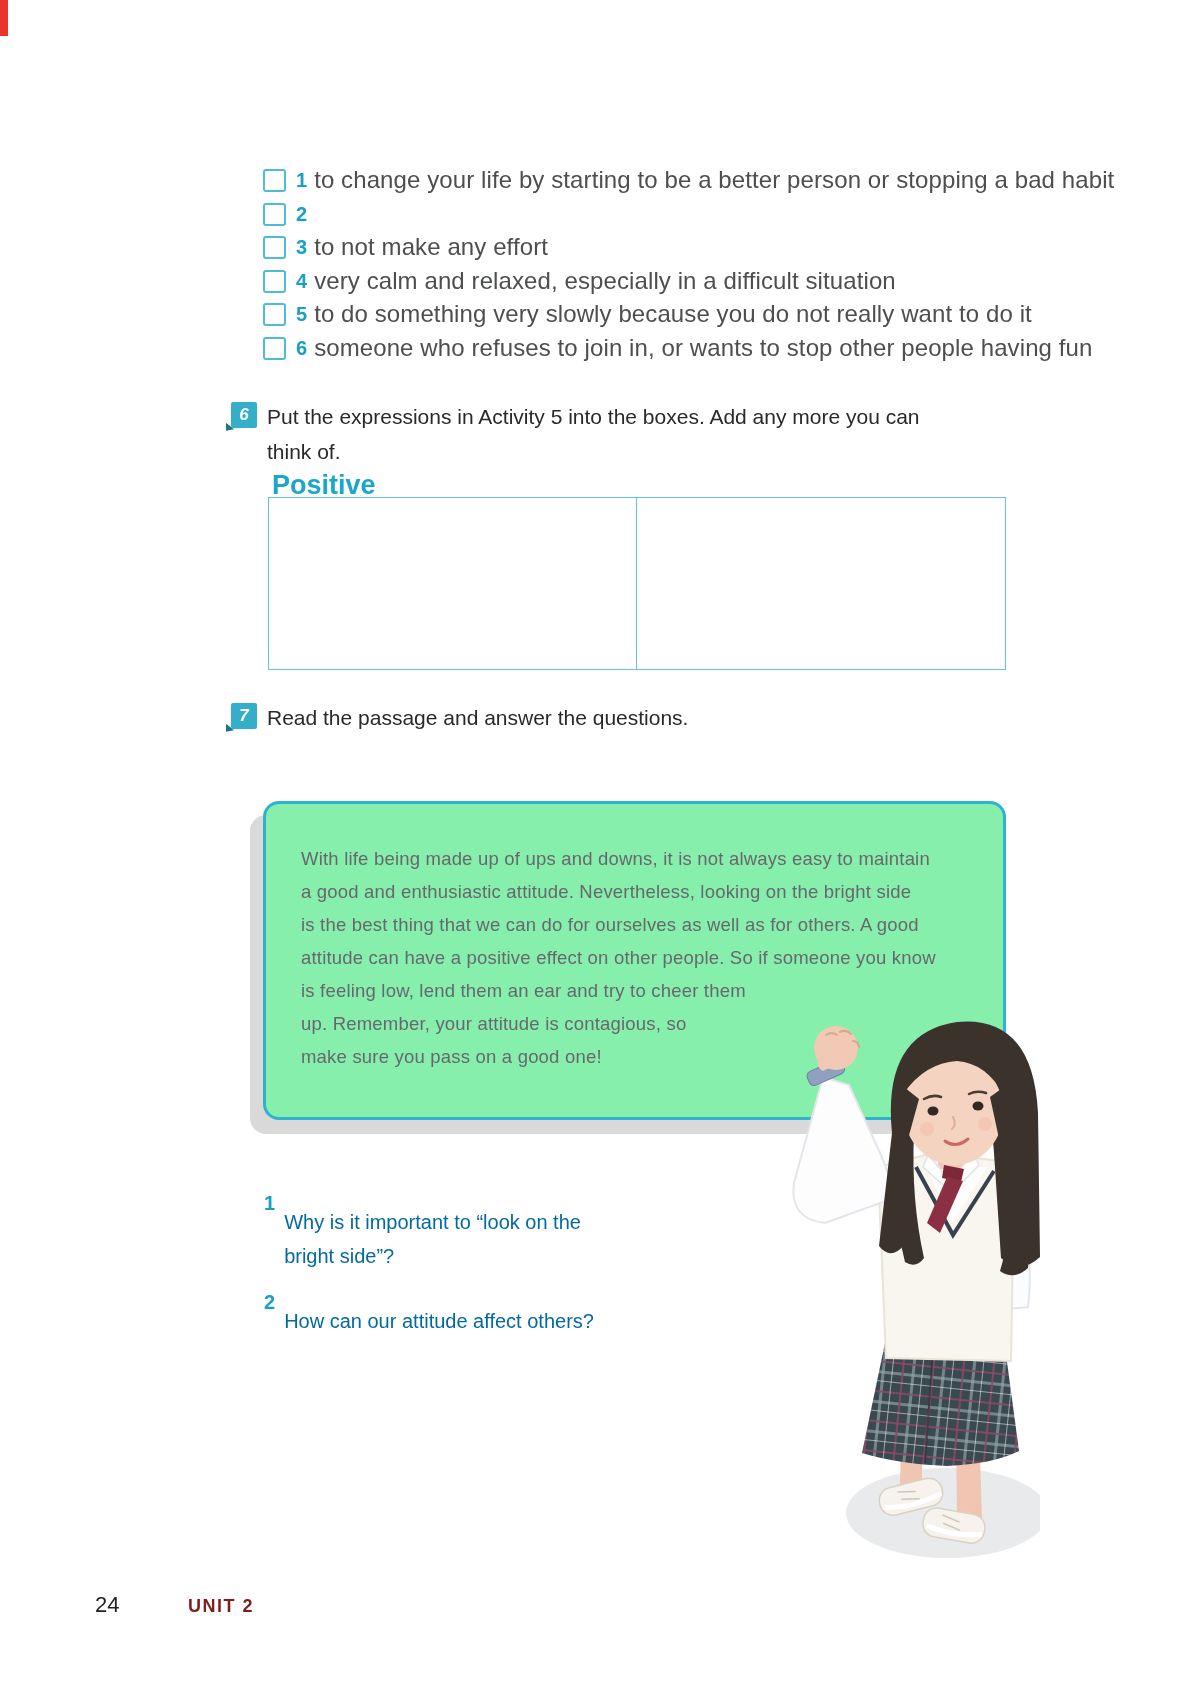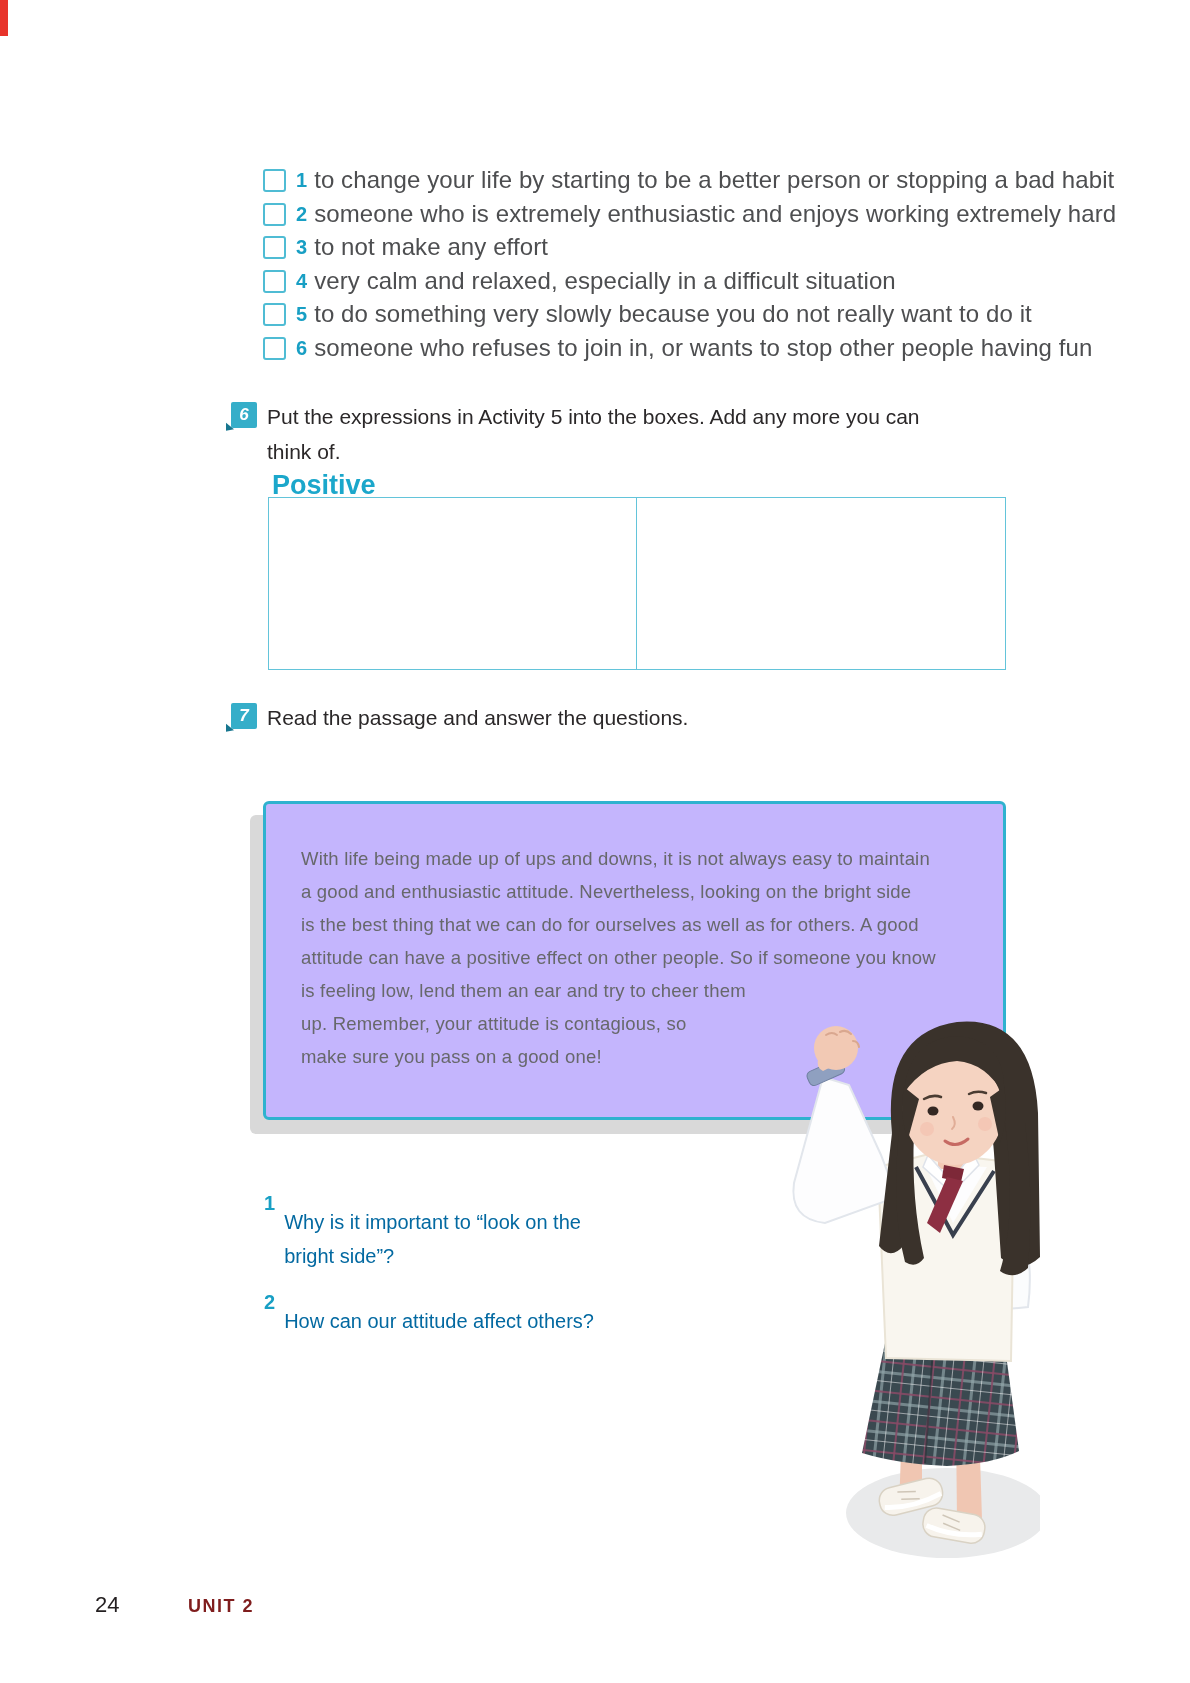--- a/index.html
+++ b/index.html
@@ -44,21 +44,21 @@
   .pn-table {
     position:absolute; left:268px; top:497px; width:738px; height:173px;
     border:1.5px solid #63c4da; display:flex; background:#ffffff;
   }
   .pn-cell { flex:1 1 50%; cursor:text; }
   .pn-cell.left { border-right:1.5px solid #63c4da; }
 
   
   .passage-box {
     position:absolute; left:263px; top:801px; width:743px; height:319px;
-    background:#c4b5fd; border:3px solid #2fb2cf; border-radius:6px;
+    background:#86efac; border:3px solid #2fb2cf; border-radius:16px;
     box-shadow:-13px 14px 0 #d9d9d9;
   }
   .passage-text {
     position:absolute; left:35px; top:38px; width:700px;
     color:#67686b; font-size:18.5px; line-height:33px; white-space:pre-line;
     letter-spacing:0.2px;
   }
 
   
   .questions { position:absolute; left:264px; top:1186px; width:460px; }
@@ -82,21 +82,20 @@
 
   <div class="vocab">
     <div class="vrow" style="top:0px">
       <span class="checkbox"></span>
       <span class="vnum">1</span>
       <span class="vtext">to change your life by starting to be a better person or stopping a bad habit</span>
     </div>
     <div class="vrow" style="top:34px">
       <span class="checkbox"></span>
       <span class="vnum">2</span>
-      <span class="vtext">someone who is extremely enthusiastic and enjoys working extremely hard</span>
     </div>
     <div class="vrow" style="top:67px">
       <span class="checkbox"></span>
       <span class="vnum">3</span>
       <span class="vtext">to not make any effort</span>
     </div>
     <div class="vrow" style="top:101px">
       <span class="checkbox"></span>
       <span class="vnum">4</span>
       <span class="vtext">very calm and relaxed, especially in a difficult situation</span>

